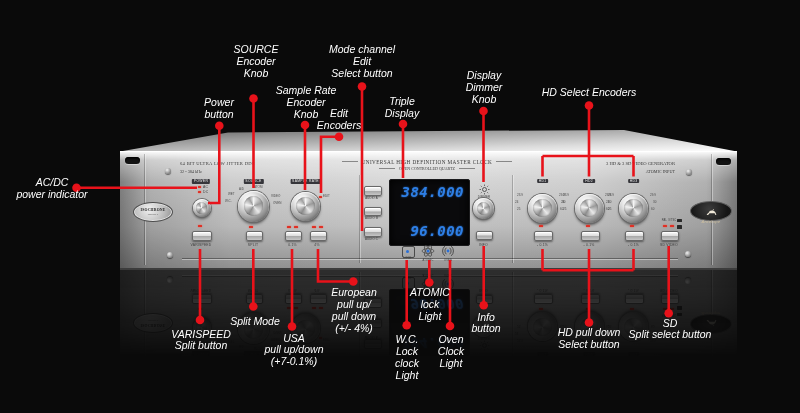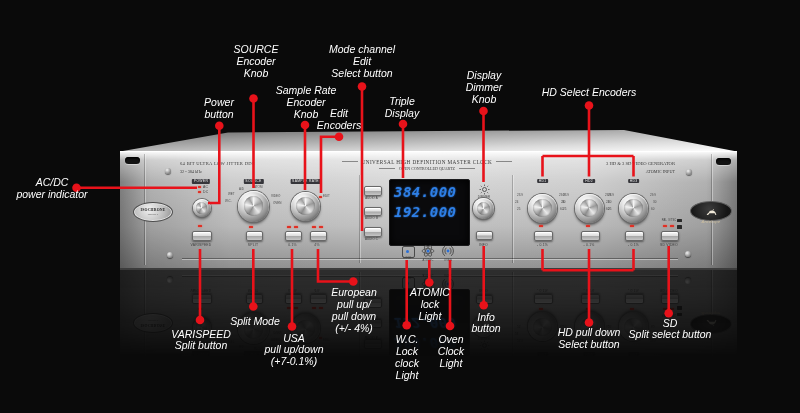--- a/index.html
+++ b/index.html
@@ -37,21 +37,21 @@
        background:linear-gradient(180deg,#fbfbfb 0%,#dedede 45%,#a9a9a9 55%,#c6c6c6 100%);
        box-shadow:inset 0 1px 0 #fff,0 1px 2px rgba(0,0,0,.45);}
   .led{position:absolute;width:4px;height:2.5px;background:#e03025;border-radius:.5px;
        box-shadow:0 0 1.5px rgba(255,60,40,.9);}
   .ledoff{position:absolute;width:5px;height:3.5px;background:#2a2a2a;border-radius:.5px;}
   .tiny{position:absolute;font-size:3.4px;line-height:4px;color:#3d3d3d;letter-spacing:.2px;white-space:nowrap;}
   .tinyc{transform:translateX(-50%);}
   .tick{position:absolute;font-size:3px;line-height:3.4px;color:#4a4a4a;white-space:nowrap;}
   #display{position:absolute;left:269px;top:26.5px;width:79px;height:65px;background:#0a0a0c;
            border:1px solid #1b1b1d;border-radius:2px;box-shadow:inset 0 0 8px #000;}
-  .dig{position:absolute;right:5px;width:70px;text-align:left;
+  .dig{position:absolute;right:5px;width:70px;text-align:right;
        font-family:"DejaVu Sans Mono",monospace;font-style:italic;font-weight:bold;
        font-size:14px;line-height:19px;color:#2e7fe6;text-shadow:0 0 2px rgba(46,127,230,.75);letter-spacing:.5px;}
   .oval{position:absolute;border-radius:50%;}
   
   #callout-svg{position:absolute;left:0;top:0;z-index:5;}
   #callout-svg polyline{fill:none;stroke-width:2.6px;}
   #callout-layer .callout{position:absolute;transform:translateX(-50%);z-index:6;
       color:#fff;font-style:italic;font-size:10.5px;line-height:11.9px;text-align:center;white-space:nowrap;}
 </style>
 </head>
@@ -132,21 +132,21 @@
 
       <div class="btn" style="left:243.5px;top:34px;width:16px;height:7.5px;"></div>
       <div class="tiny tinyc" style="left:251.5px;top:43.5px;font-size:2.8px;">AUDIO A</div>
       <div class="btn" style="left:243.5px;top:54.5px;width:16px;height:7.5px;"></div>
       <div class="tiny tinyc" style="left:251.5px;top:64px;font-size:2.8px;">AUDIO B</div>
       <div class="btn" style="left:243.5px;top:75px;width:16px;height:7.5px;"></div>
       <div class="tiny tinyc" style="left:251.5px;top:84.5px;font-size:2.8px;">AUDIO C</div>
 
       <div id="display">
         <div class="dig" style="top:3.5px;">384.000</div>
-        <div class="dig" style="top:23px;">192.000</div>
+        <div class="dig" style="top:42.5px;">96.000</div>
       </div>
 
       <div style="position:absolute;left:282px;top:93.5px;width:10.5px;height:10.5px;border:1px solid #4a4a4a;border-radius:2px;">
         <div style="position:absolute;left:3.2px;top:3.2px;width:3px;height:3px;border-radius:50%;background:#2a6fd6;"></div>
       </div>
       <div class="tiny tinyc" style="left:287.5px;top:105px;font-size:2.6px;">LOCK</div>
       <svg style="position:absolute;left:301px;top:92px;" width="14" height="14" viewBox="0 0 13 13">
         <g fill="none" stroke="#4a4a4a" stroke-width="0.7">
           <ellipse cx="6.5" cy="6.5" rx="5.5" ry="2.2"></ellipse>
           <ellipse cx="6.5" cy="6.5" rx="5.5" ry="2.2" transform="rotate(60 6.5 6.5)"></ellipse>

